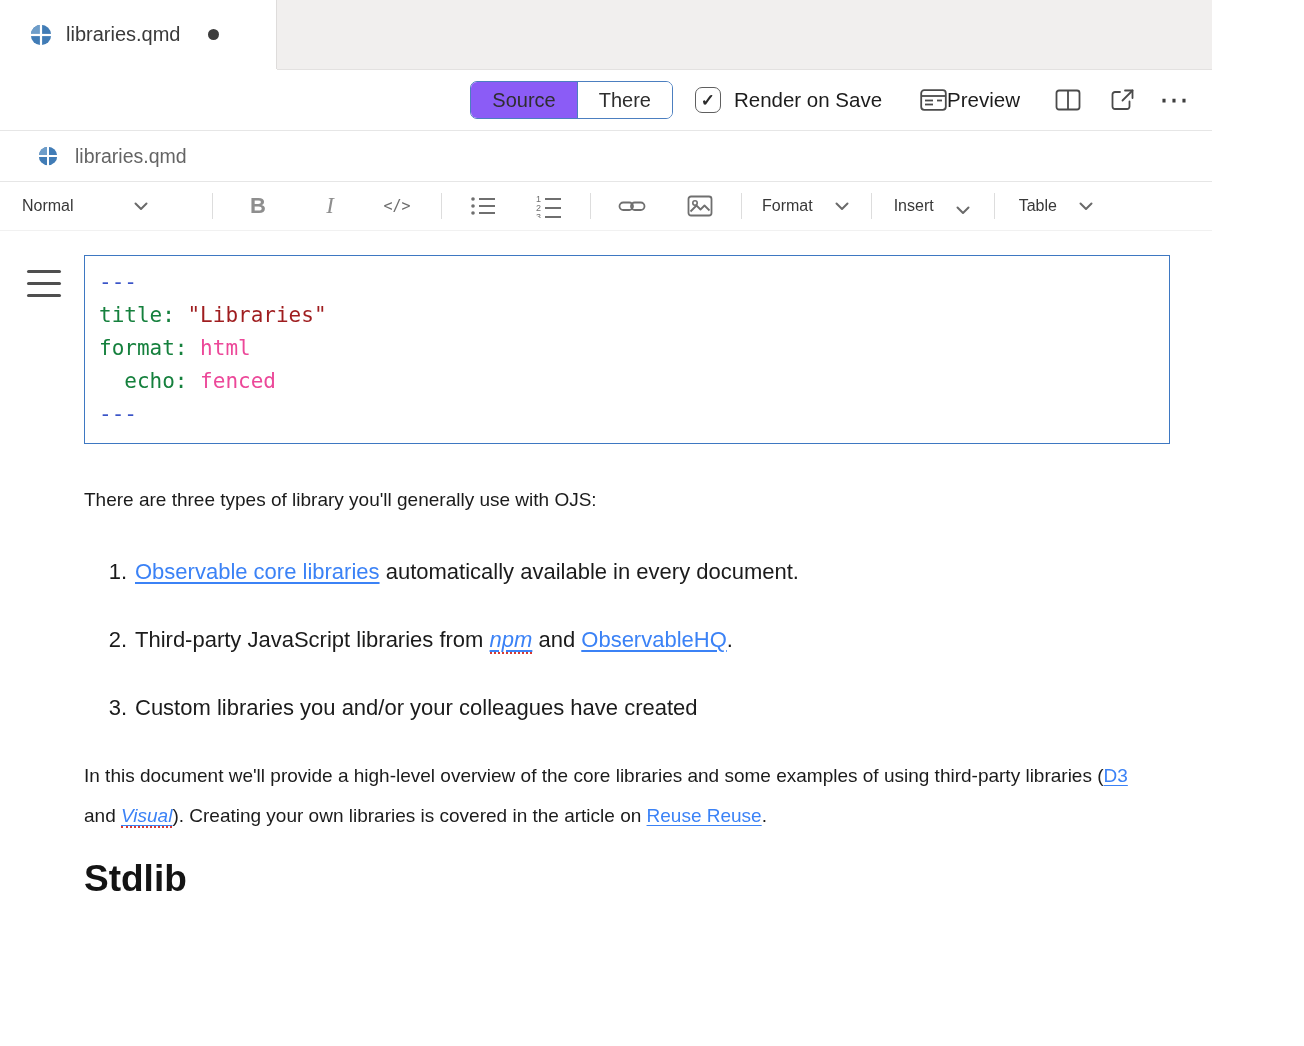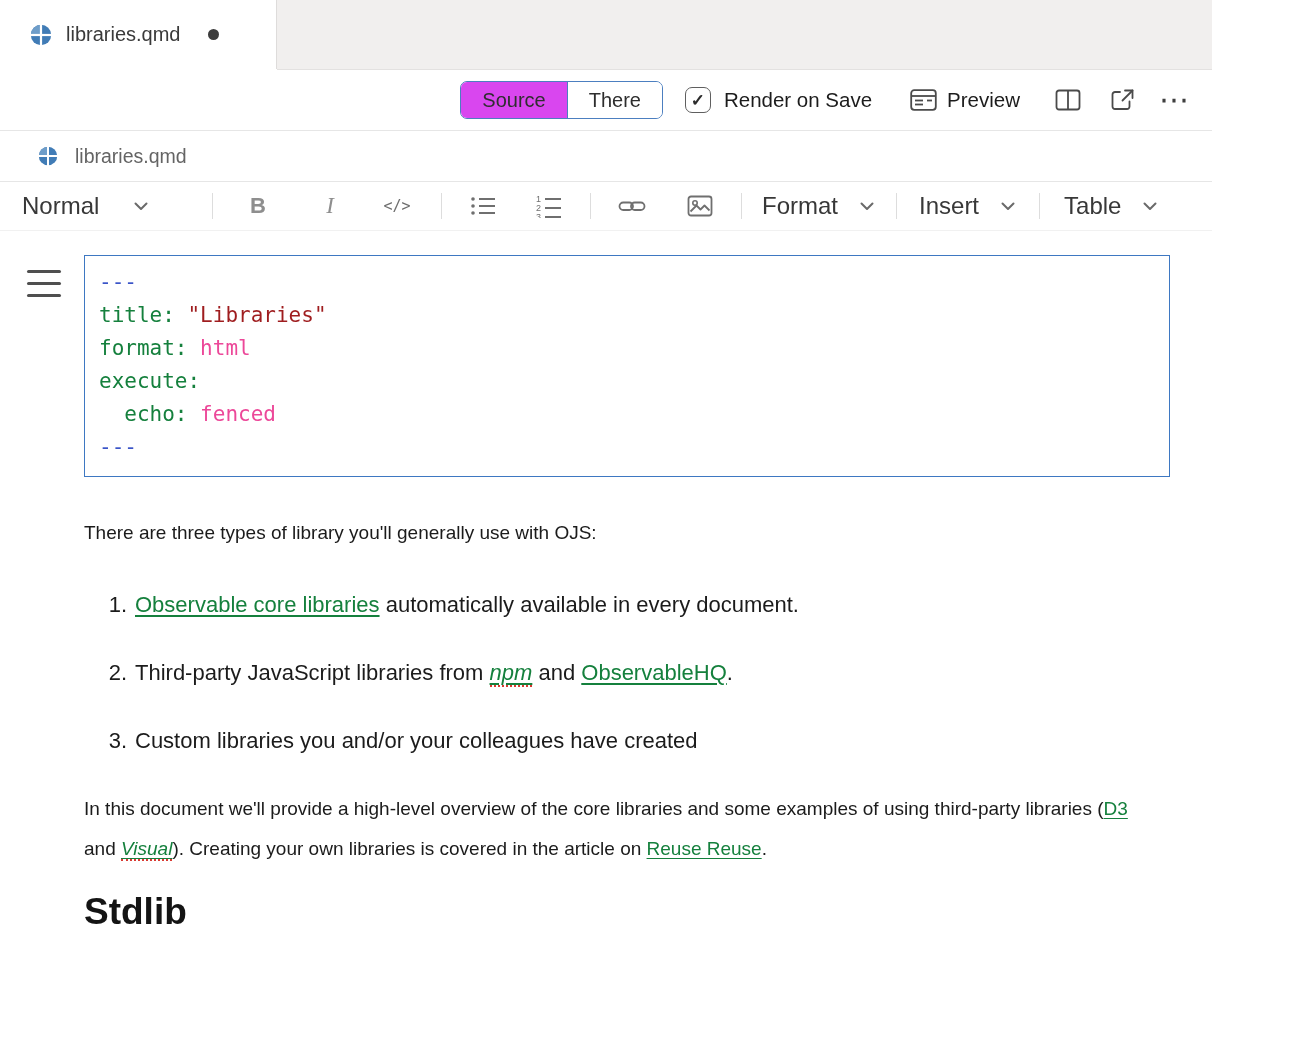--- a/index.html
+++ b/index.html
@@ -17,59 +17,59 @@
     box-shadow: 0 1px 0 0 #fff; cursor: default;
   }
   .tab-title { font-size: 20px; color: #3a3a3a; }
   .mod-dot { width: 11px; height: 11px; border-radius: 50%; background: #3c3c3c; margin-left: 14px; }
 
   
   .actionbar { height: 61px; background: #fff; border-bottom: 1px solid #e6e6e6; display: flex; align-items: center; padding: 0 22px; }
   .ab-group { margin-left: auto; display: flex; align-items: center; }
   .seg { display: flex; height: 38px; border: 1px solid #4c7fc0; border-radius: 7px; overflow: hidden; font-size: 20px; }
   .seg-item { display: flex; align-items: center; padding: 0 21px; color: #2e2e2e; cursor: pointer; }
-  .seg-source { background: #d946ef; border-right: 1px solid #4c7fc0; }
+  .seg-source { background: #8b5cf6; border-right: 1px solid #4c7fc0; }
   .seg-visual { background: #fff; }
   .cb-row { display: flex; align-items: center; gap: 13px; font-size: 20.5px; color: #1c1c1c; margin-left: 22px; }
   .checkbox {
     width: 26px; height: 26px; border: 1.6px solid #5f5f5f; border-radius: 7px; background: #fff;
     display: flex; align-items: center; justify-content: center; font-size: 17px; font-weight: bold; color: #2b2b2b; cursor: pointer;
   }
-  .preview-btn { display: flex; align-items: center; gap: 10px; font-size: 20.5px; color: #1c1c1c; margin-left: 38px; cursor: pointer; }
+  .preview-btn { display: flex; align-items: center; gap: 0; font-size: 20.5px; color: #1c1c1c; margin-left: 38px; cursor: pointer; }
   .icon-btn { display: flex; align-items: center; justify-content: center; width: 32px; height: 32px; cursor: pointer; }
   .split-btn { margin-left: 32px; }
   .ext-btn { margin-left: 22px; }
   .more-btn { margin-left: 20px; font-size: 30px; color: #3f3f3f; line-height: 1; }
 
   
   .crumbbar { height: 51px; background: #fff; border-bottom: 1px solid #e6e6e6; display: flex; align-items: center; padding-left: 38px; gap: 17px; }
   .crumb-text { font-size: 19.5px; color: #646464; cursor: default; }
 
   
   .fmtbar { height: 49px; display: flex; align-items: center; padding-left: 22px; border-bottom: 1px solid #f1f1f1; }
-  .dd { display: flex; align-items: center; font-size: 24px; color: #383838; cursor: pointer; }
+  .dd { display: flex; align-items: center; font-size: 16px; color: #383838; cursor: pointer; }
   .dd .chev { margin-left: 22px; display: flex; }
   .dd-style { width: 126px; justify-content: space-between; }
   .sep { width: 1px; height: 26px; background: #dddddd; }
   .sep1 { margin-left: 64px; }
   .sep2 { margin-left: 16px; }
   .sep3 { margin-left: 18px; }
   .sep4 { margin-left: 18px; }
   .sep5 { margin-left: 22px; }
   .sep6 { margin-left: 24px; }
   .tbtn { display: flex; align-items: center; justify-content: center; height: 34px; cursor: pointer; }
   .btn-bold { width: 50px; margin-left: 20px; font-weight: 700; font-size: 22px; color: #8e8e8e; }
   .btn-italic { width: 50px; margin-left: 22px; font-family: "Liberation Serif", serif; font-style: italic; font-size: 23px; color: #8e8e8e; }
   .btn-code { width: 56px; margin-left: 14px; font-family: "DejaVu Sans Mono", monospace; font-size: 15px; color: #6e6e6e; }
   .btn-ul { width: 46px; margin-left: 18px; }
   .btn-ol { width: 46px; margin-left: 20px; }
   .btn-link { width: 46px; margin-left: 18px; }
   .btn-img { width: 46px; margin-left: 22px; }
   .dd-format { margin-left: 20px; }
-  .dd-insert { margin-left: 22px; }
+  .dd-insert { margin-left: 22px; align-items: flex-end; }
   .dd-table { margin-left: 24px; }
 
   
   .content { position: relative; padding: 24px 42px 0 84px; }
   .drag-handle { position: absolute; left: 27px; top: 39px; width: 34px; cursor: grab; }
   .drag-handle .bar { height: 2.6px; background: #4f4f4f; border-radius: 2px; margin-bottom: 9.5px; }
   .drag-handle .bar:last-child { margin-bottom: 0; }
 
   .yaml {
     border: 1.6px solid #3e78c2; background: #fff; padding: 10px 14px 12px 14px;
@@ -77,21 +77,21 @@
   }
   .yaml-line { white-space: pre; }
   .tok-delim { color: #3a54c8; }
   .tok-key { color: #15803d; }
   .tok-str { color: #9f1d1f; margin-left: 0.6em; }
   .tok-val { color: #ec4899; margin-left: 0.6em; }
 
   .doc-h { font-size: 37px; font-weight: 700; color: #141414; margin-top: 46px; }
   .para { font-size: 19px; line-height: 40px; color: #1b1b1b; margin-top: 36px; max-width: 1063px; }
   .closing { margin-top: 26px; }
-  .doclink { color: #15803d; text-decoration: underline; text-underline-offset: 3px; cursor: pointer; }
+  .doclink { color: #3b82f6; text-decoration: underline; text-underline-offset: 3px; cursor: pointer; }
   .spell { border-bottom: 2.5px dotted #d93a32; font-style: italic; }
   .olist { margin-top: 32px; }
   .oli { display: flex; margin-bottom: 28px; font-size: 22px; line-height: 40px; color: #1b1b1b; max-width: 1100px; }
   .oli .num { width: 43px; text-align: right; flex: none; }
   .oli .litext { margin-left: 8px; }
   .next-h { margin-top: 22px; }
 </style>
 </head>
 <body>
 
@@ -261,21 +261,20 @@
     <div class="drag-handle">
       <div class="bar"></div>
         <div class="bar"></div>
         <div class="bar"></div>
     </div>
 
     <div class="yaml">
       <div class="yaml-line"><span class="tok-delim">---</span></div>
       <div class="yaml-line"><span class="tok-key">title:</span><span class="tok-str">"Libraries"</span></div>
       <div class="yaml-line"><span class="tok-key">format:</span><span class="tok-val">html</span></div>
-      <div class="yaml-line"><span class="tok-key">execute:</span></div>
       <div class="yaml-line"><span>  </span><span class="tok-key">echo:</span><span class="tok-val">fenced</span></div>
       <div class="yaml-line"><span class="tok-delim">---</span></div>
     </div>
 
 
     <p class="para">There are three types of library you'll generally use with OJS:</p>
 
     <div class="olist">
       <div class="oli">
         <span class="num">1.</span>

